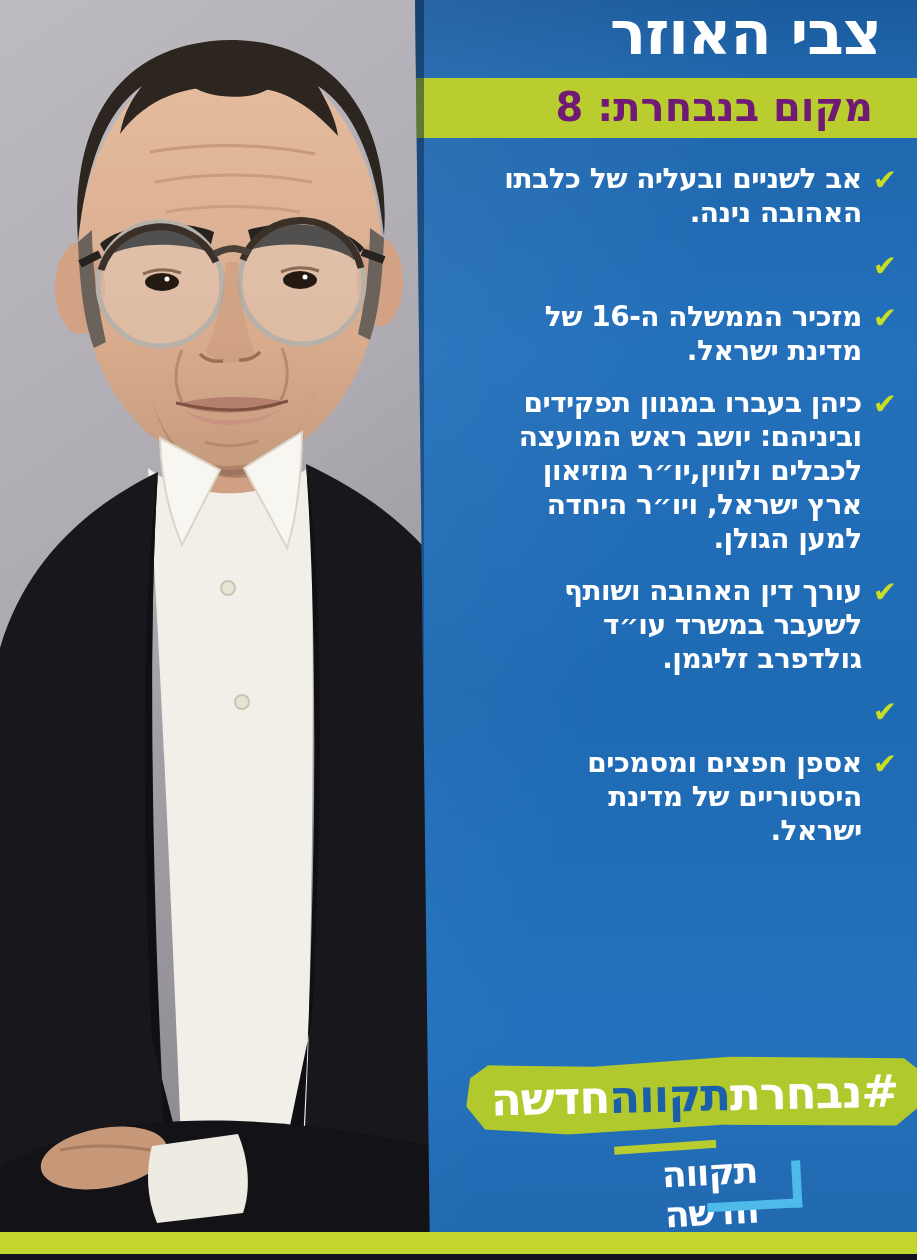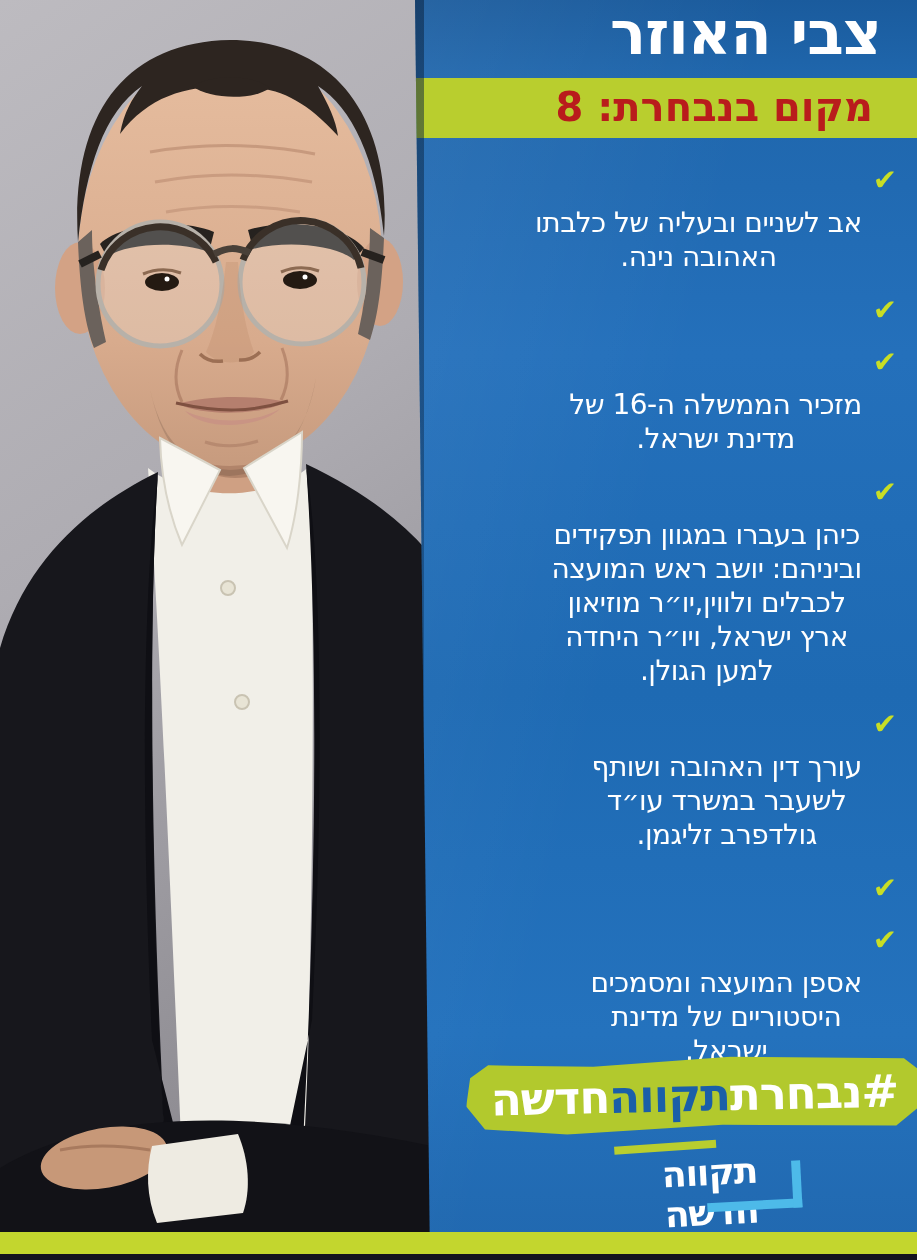--- a/index.html
+++ b/index.html
@@ -27,32 +27,32 @@
     text-align:right;letter-spacing:-1px;
   }
   .name{
     margin:0 36px 0 0;font-size:60px;line-height:66px;font-weight:bold;
     text-align:right;letter-spacing:-1px;
   }
   .band{
     margin-top:12px;width:100%;box-sizing:border-box;
     background:#b9ce2e;padding:7px 44px 9px 0;
   }
-  .band-label{font-size:40px;line-height:44px;font-weight:bold;color:#b91c1c;text-align:right;}
+  .band-label{font-size:40px;line-height:44px;font-weight:bold;color:#701a75;text-align:right;}
   .bullets{
     margin:24px 20px 0 14px;display:flex;flex-direction:column;gap:18px;
   }
   .bullet{display:flex;align-items:flex-start;gap:11px;}
   .check{
     color:#c8de25;font-size:29px;line-height:34px;flex:0 0 auto;
     transform:translateY(1px);
   }
   .bullet-text{
-    font-size:28px;line-height:34px;font-weight:normal;text-align:center;
-    white-space:pre-line;max-width:432px;letter-spacing:-0.5px;margin-top:44px;
+    font-size:28px;line-height:34px;font-weight:bold;text-align:right;
+    white-space:pre-line;max-width:432px;letter-spacing:-0.5px;
   }
   
   .hashtag{
     position:absolute;top:1056px;left:56px;right:-6px;height:78px;
     background:#b2c92d;transform:rotate(-1.3deg);
     clip-path:polygon(1% 22%,5% 6%,28% 11%,58% 2%,96% 9%,100% 28%,99% 72%,94% 95%,56% 89%,22% 97%,4% 88%,0% 58%);
     display:flex;align-items:center;justify-content:center;
     font-size:45px;font-weight:bold;letter-spacing:-1px;direction:rtl;
   }
   .h-white{color:#ffffff;}
@@ -199,21 +199,21 @@
 לשעבר במשרד עו״ד
 גולדפרב זליגמן.</span>
   </div>
 
   <div class="bullet">
     <span class="check">✔</span>
   </div>
 
   <div class="bullet">
     <span class="check">✔</span>
-    <span class="bullet-text">אספן המועצה ומסמכים
+    <span class="bullet-text">אספן חפצים ומסמכים
 היסטוריים של מדינת
 ישראל.</span>
   </div>
 </div>
 
   <div class="hashtag">
     <span class="h-white">#נבחרת</span>
       <span class="h-blue">תקווה</span>
       <span class="h-white">חדשה</span>
   </div>

